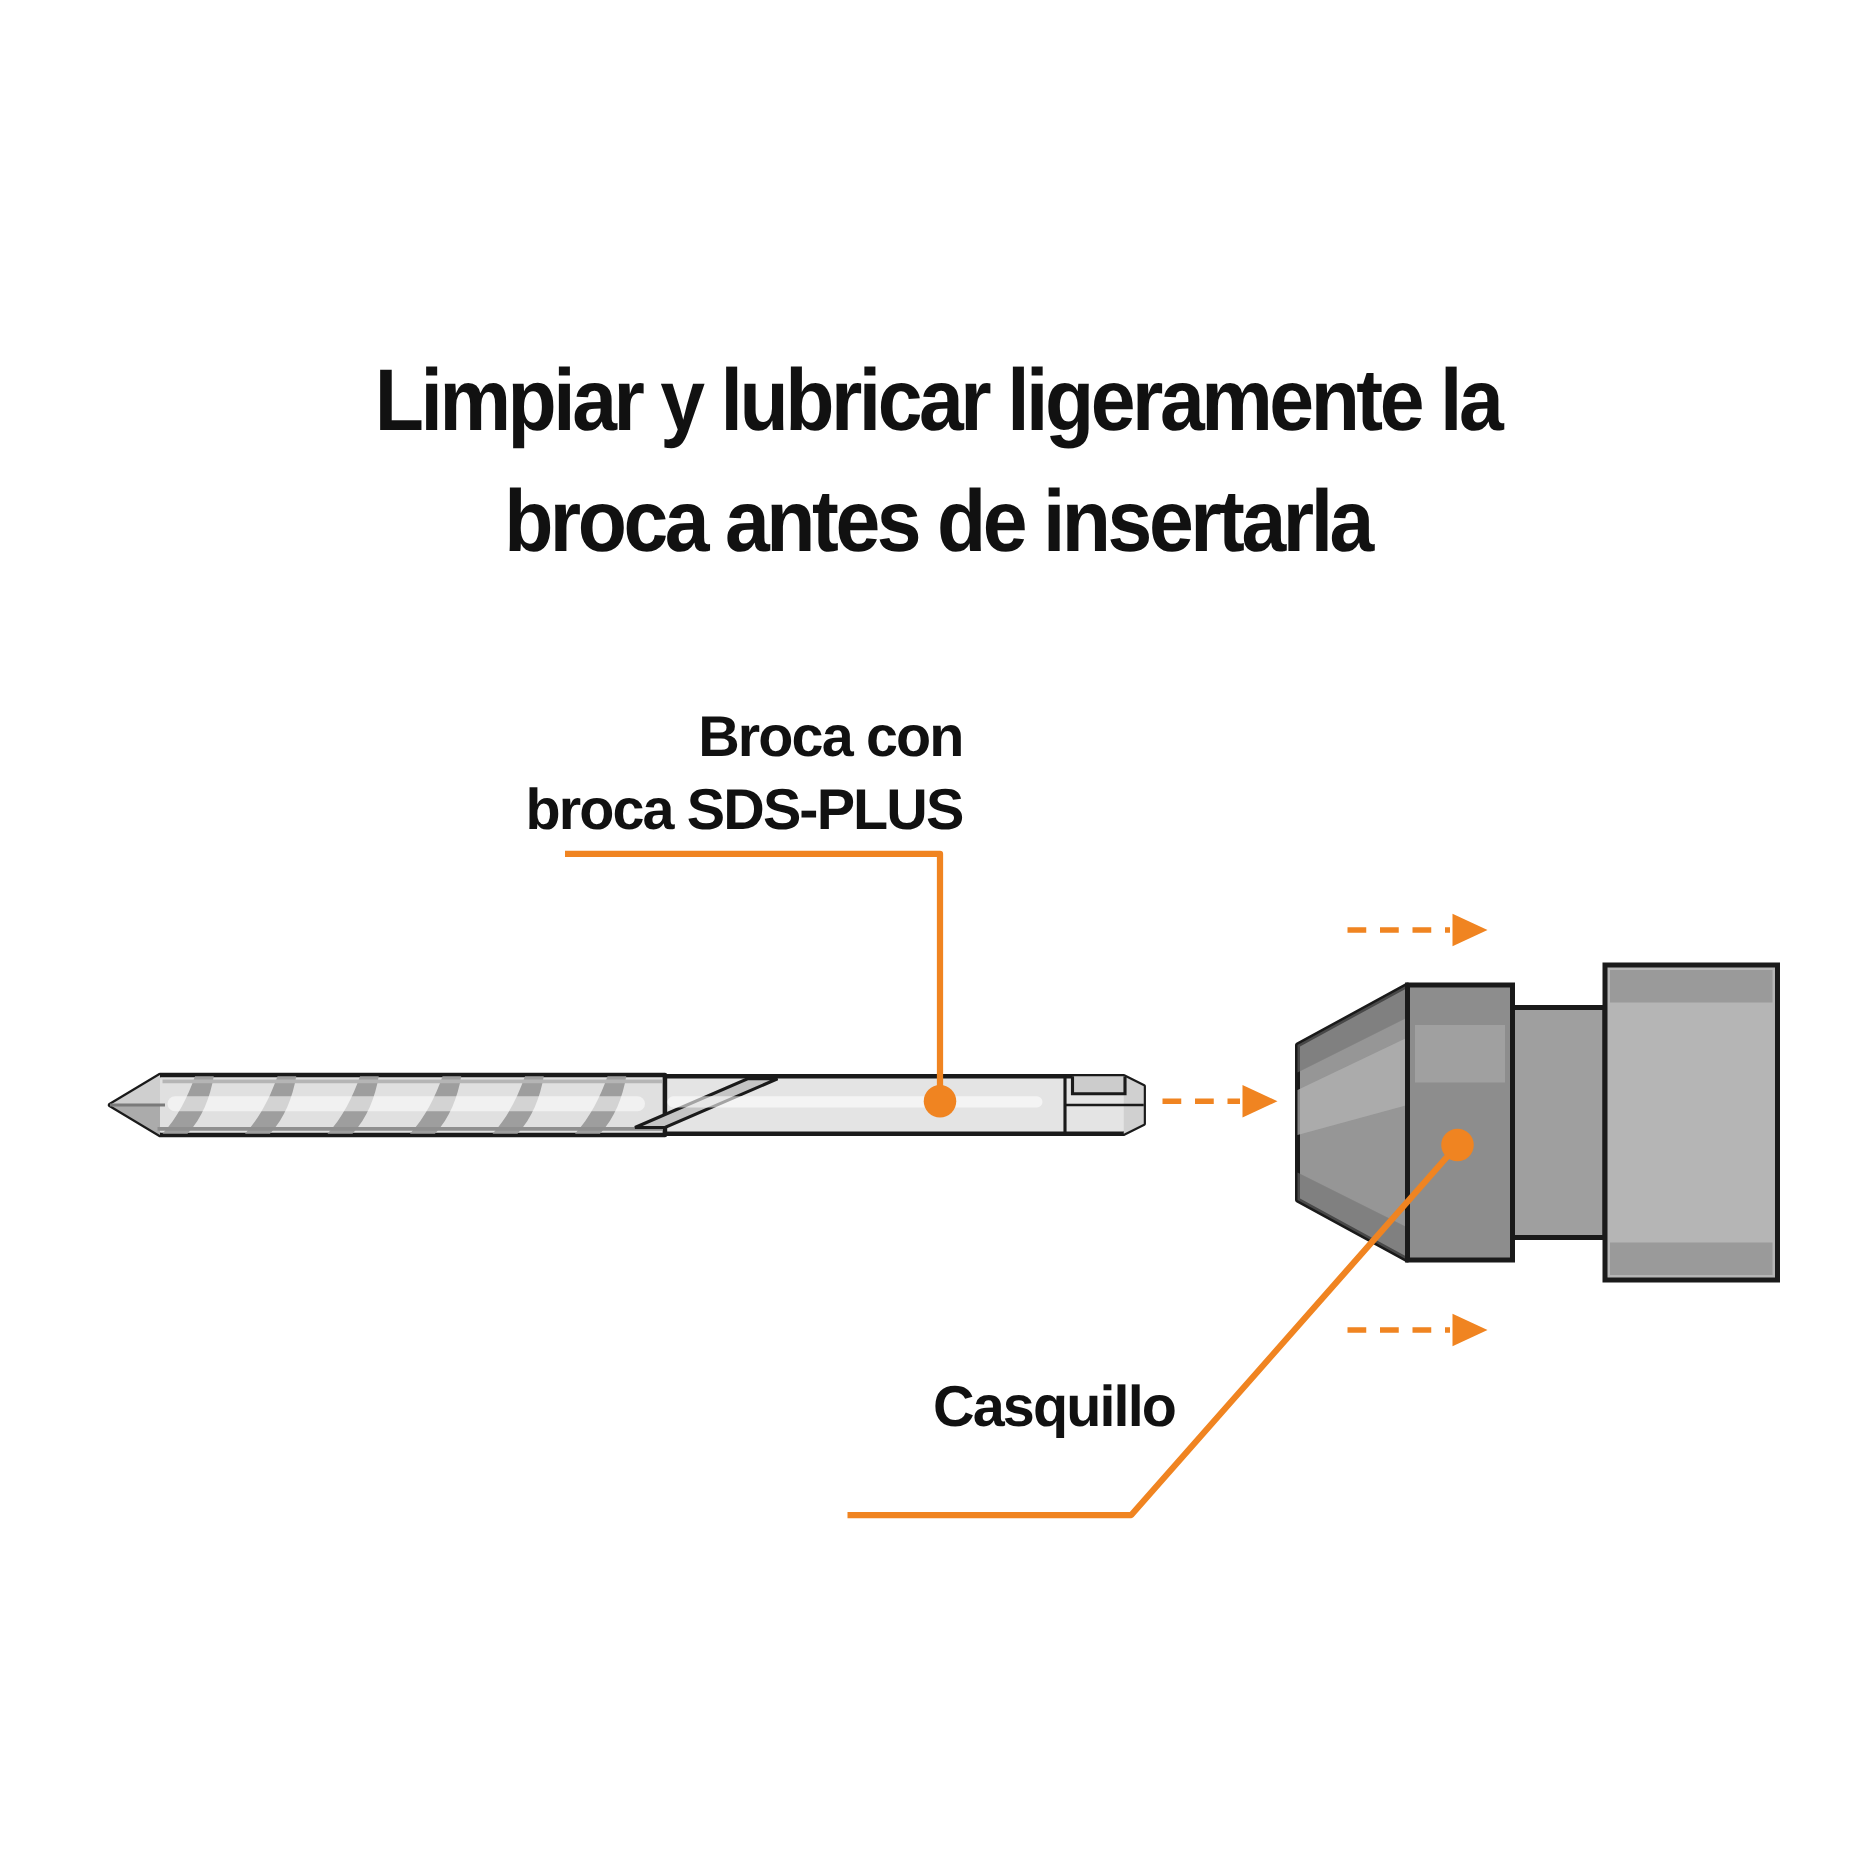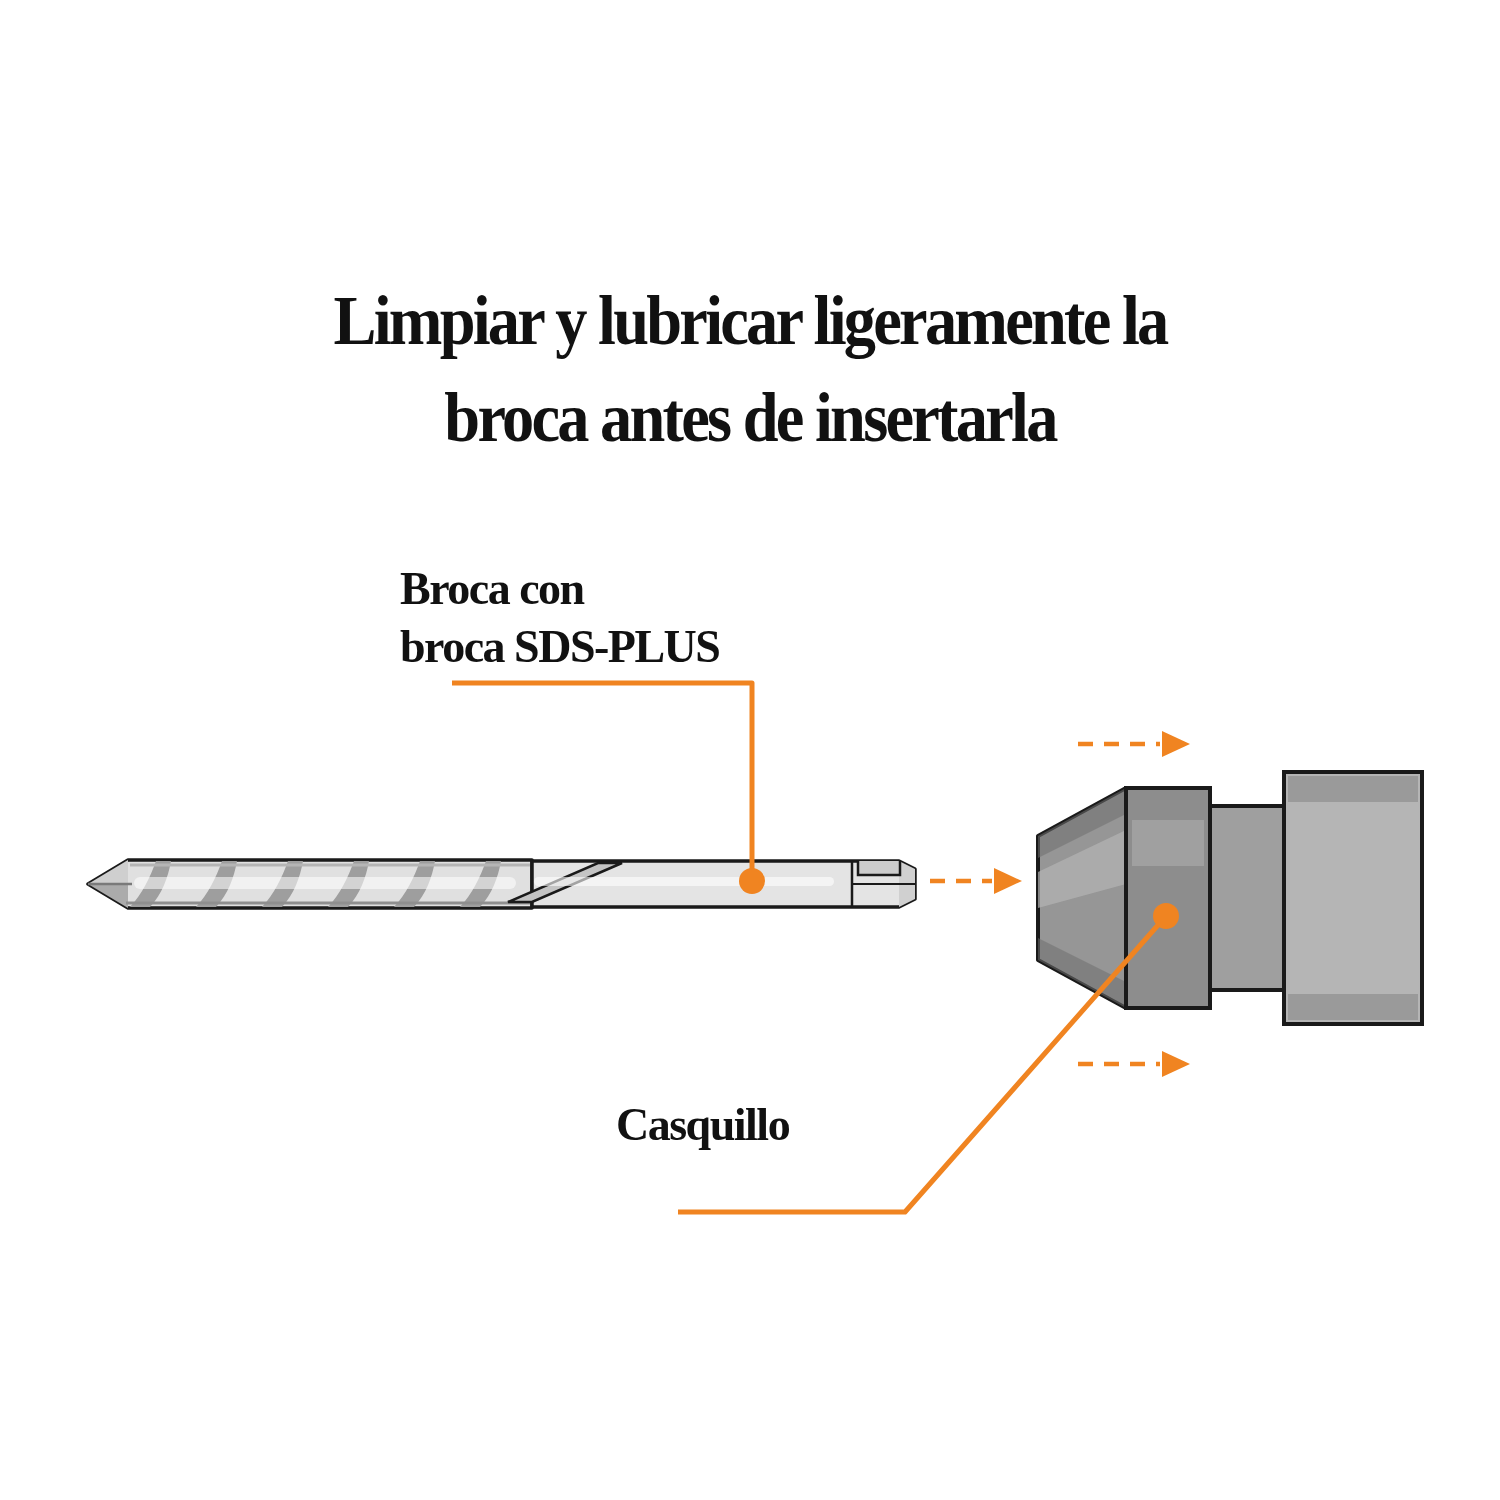--- a/index.html
+++ b/index.html
@@ -6,53 +6,53 @@
     margin: 0;
     padding: 0;
     background: #ffffff;
   }
   .stage {
     position: relative;
     width: 1500px;
     height: 1500px;
     background: #ffffff;
     overflow: hidden;
-    font-family: Liberation Serif, serif;
+    font-family: Liberation Sans, sans-serif;
   }
   .title-block {
     position: absolute;
     top: 272px;
     left: 0;
     width: 1500px;
     text-align: center;
     color: #111111;
     font-weight: 700;
     font-size: 70px;
     line-height: 97px;
     letter-spacing: -3px;
     transform: scaleX(0.92);
     transform-origin: 50% 0;
   }
   .callout-label {
     position: absolute;
-    text-align: left;
+    text-align: right;
     color: #111111;
     font-weight: 700;
     font-size: 46px;
     line-height: 58px;
     letter-spacing: -1.5px;
   }
   .callout-label.bit {
     top: 560px;
     left: 400px;
     width: 370px;
   }
   .callout-label.sleeve {
     top: 1096px;
-    left: 616px;
+    left: 640px;
     width: 300px;
   }
   .diagram-svg {
     position: absolute;
     inset: 0;
     width: 1500px;
     height: 1500px;
   }
 </style>
 </head>

